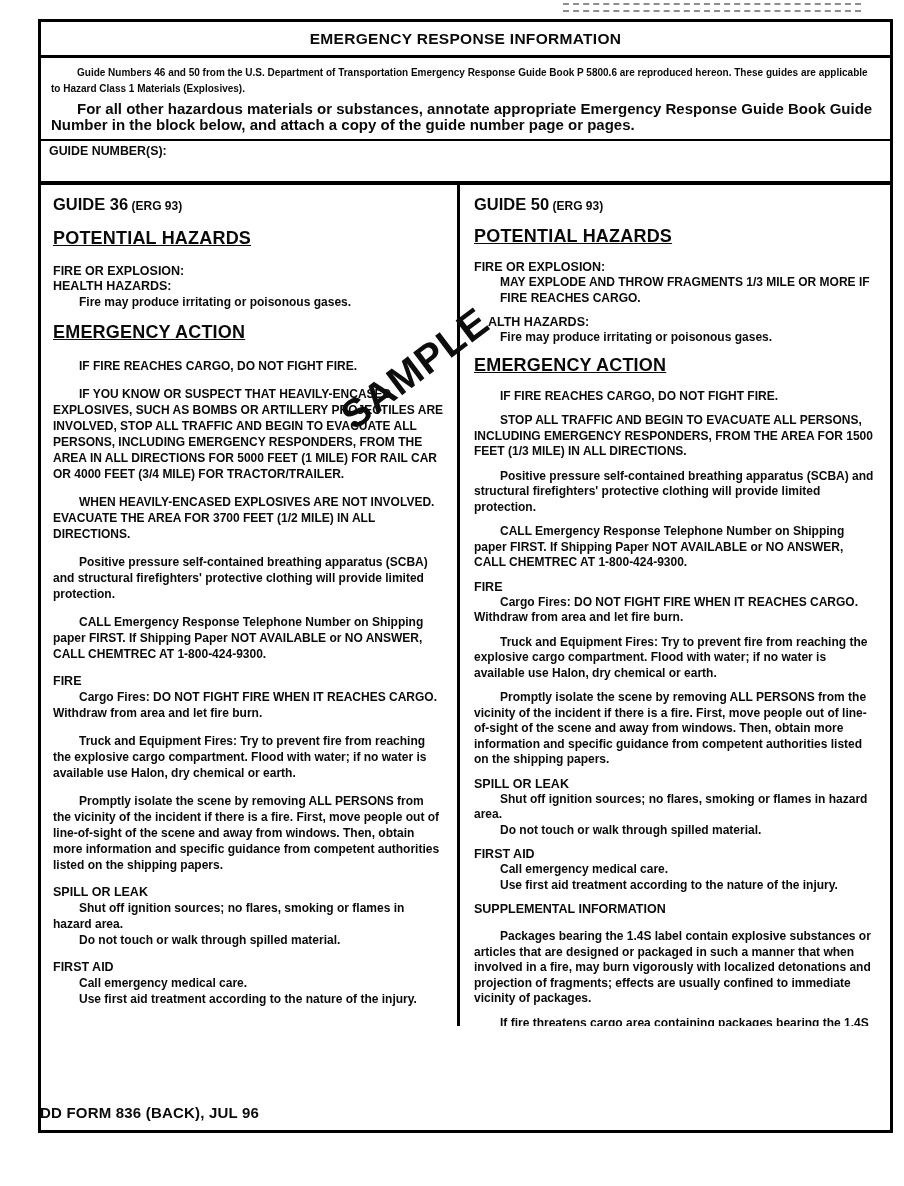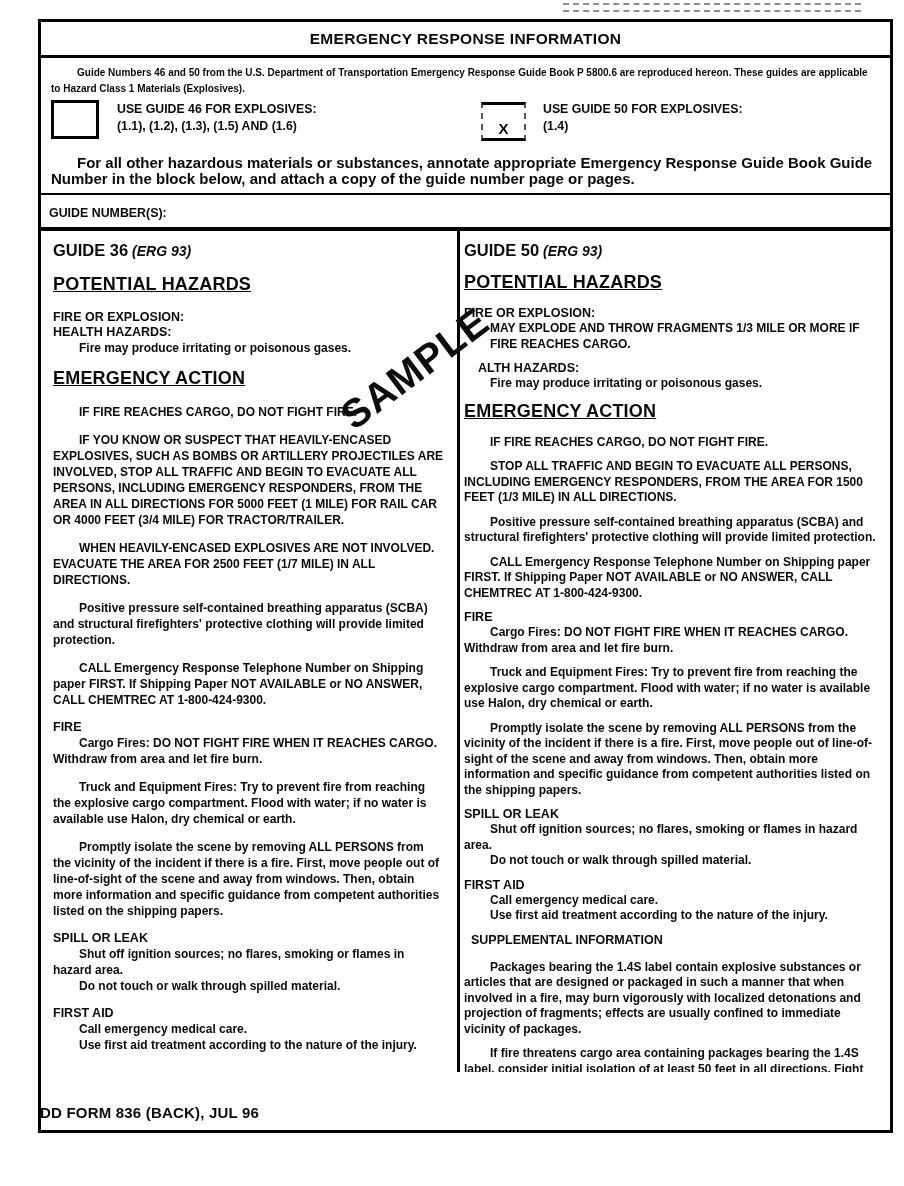--- a/index.html
+++ b/index.html
@@ -21,28 +21,28 @@
   .cb-box{position:absolute;box-sizing:border-box;background:#fff;}
   .cb-box-46{left:10px;top:0;width:48px;height:39px;border:3px solid #000;}
   .cb-box-50{left:440px;top:2px;width:45px;height:39px;border-top:3px solid #000;
              border-bottom:3px solid #000;border-left:2px dashed #555;border-right:2px dashed #555;
              display:flex;align-items:flex-end;justify-content:center;
              font-size:15px;font-weight:bold;padding-bottom:1px;}
   .cb-label{position:absolute;top:1px;font-size:12.3px;font-weight:bold;line-height:17px;}
   .cb-label-46{left:76px;}
   .cb-label-50{left:502px;}
   .other-para{margin:5px 12px 0 10px;font-size:15px;font-weight:bold;line-height:15.5px;text-indent:26px;}
-  .gn-block{margin-top:7px;border-top:2px solid #000;border-bottom:4px solid #000;height:38px;
-            box-sizing:border-box;padding:11px 0 0 8px;font-size:12.4px;font-weight:bold;}
+  .gn-block{margin-top:7px;border-top:2px solid #000;border-bottom:4px solid #000;height:46px;
+            box-sizing:border-box;padding:3px 0 0 8px;font-size:12.4px;font-weight:bold;}
   .columns{display:flex;height:841px;overflow:hidden;}
   .col{box-sizing:border-box;padding:10px 12px 0 12px;overflow:hidden;font-weight:bold;}
   .col-left{width:419px;border-right:3px solid #000;font-size:12px;}
-  .col-right{flex:1;font-size:12px;padding-left:4px;}
+  .col-right{flex:1;font-size:12px;padding-left:14px;}
   .g-h1{font-size:16.5px;font-weight:bold;margin:0 0 14px;}
-  .g-h1-small{font-size:14px;font-style:italic;}
+  .g-h1-small{font-size:12px;}
   .g-hu{font-size:18px;text-decoration:underline;margin:0 0 15px;letter-spacing:.2px;}
   .g-h{font-size:12.5px;margin:0 0 1px;}
   .g-p{line-height:16px;margin:0 0 12px;text-indent:26px;}
   .g-pb{line-height:16px;margin:0 0 12px 26px;}
   .col-right .g-p,.col-right .g-pb{line-height:15.5px;margin-bottom:9px;}
   .col-right .g-h1{margin-bottom:12px;}
   .col-right .g-hu{margin-bottom:13px;}
   .watermark{position:absolute;left:346px;top:398px;font-size:40px;font-weight:bold;
              letter-spacing:1px;color:#0d0d0d;transform:rotate(-37deg);transform-origin:left center;
              z-index:5;white-space:nowrap;}
@@ -55,55 +55,39 @@
   <div class="scan-dash dash1"></div>
   <div class="scan-dash dash2"></div>
 
   <div class="form-box">
     <div class="title-bar">EMERGENCY RESPONSE INFORMATION</div>
 
     <div class="intro">
       <p class="fl-indent">Guide Numbers 46 and 50 from the U.S. Department of Transportation Emergency Response Guide Book P 5800.6 are reproduced hereon.  These guides are applicable to Hazard Class 1 Materials (Explosives).</p>
     </div>
 
-    <div class="cb-row">
-      <div class="cb-box cb-box-46">
-        <span></span>
-      </div>
-      <div class="cb-label cb-label-46">
-        <div>USE GUIDE 46 FOR EXPLOSIVES:</div>
-        <div>(1.1), (1.2), (1.3), (1.5) AND (1.6)</div>
-      </div>
-      <div class="cb-box cb-box-50">
-        <span>X</span>
-      </div>
-      <div class="cb-label cb-label-50">
-        <div>USE GUIDE 50 FOR EXPLOSIVES:</div>
-        <div>(1.4)</div>
-      </div>
-    </div>
 
     <p class="other-para">For all other hazardous materials or substances, annotate appropriate Emergency Response Guide Book Guide Number in the block below, and attach a copy of the guide number page or pages.</p>
 
     <div class="gn-block">
       <span>GUIDE NUMBER(S):</span>
       <span></span>
     </div>
 
     <div class="columns">
       <div class="col col-left" id="col0">
           <div class="g-h1"><span>GUIDE 36</span><span class="g-h1-small"> (ERG 93)</span></div>
           <div class="g-hu">POTENTIAL HAZARDS</div>
           <div class="g-h">FIRE OR EXPLOSION:</div>
           <div class="g-h">HEALTH HAZARDS:</div>
           <div class="g-pb">Fire may produce irritating or poisonous gases.</div>
           <div class="g-hu">EMERGENCY ACTION</div>
           <div class="g-p">IF FIRE REACHES CARGO, DO NOT FIGHT FIRE.</div>
           <div class="g-p">IF YOU KNOW OR SUSPECT THAT HEAVILY-ENCASED EXPLOSIVES, SUCH AS BOMBS OR ARTILLERY PROJECTILES ARE INVOLVED, STOP ALL TRAFFIC AND BEGIN TO EVACUATE ALL PERSONS, INCLUDING EMERGENCY RESPONDERS, FROM THE AREA IN ALL DIRECTIONS FOR 5000 FEET (1 MILE) FOR RAIL CAR OR 4000 FEET (3/4 MILE) FOR TRACTOR/TRAILER.</div>
-          <div class="g-p">WHEN HEAVILY-ENCASED EXPLOSIVES ARE NOT INVOLVED. EVACUATE THE AREA FOR 2500 FEET (1/7 MILE) IN ALL DIRECTIONS.</div>
+          <div class="g-p">WHEN HEAVILY-ENCASED EXPLOSIVES ARE NOT INVOLVED. EVACUATE THE AREA FOR 3700 FEET (1/2 MILE) IN ALL DIRECTIONS.</div>
           <div class="g-p">Positive pressure self-contained breathing apparatus (SCBA) and structural firefighters' protective clothing will provide limited protection.</div>
           <div class="g-p">CALL Emergency Response Telephone Number on Shipping paper FIRST.  If Shipping Paper NOT AVAILABLE or NO ANSWER, CALL CHEMTREC AT 1-800-424-9300.</div>
           <div class="g-h">FIRE</div>
           <div class="g-p">Cargo Fires:  DO NOT FIGHT FIRE WHEN IT REACHES CARGO. Withdraw from area and let fire burn.</div>
           <div class="g-p">Truck and Equipment Fires:  Try to prevent fire from reaching the explosive cargo compartment.  Flood with water; if no water is available use Halon, dry chemical or earth.</div>
           <div class="g-p">Promptly isolate the scene by removing ALL PERSONS from the vicinity of the incident if there is a fire.  First, move people out of line-of-sight of the scene and away from windows.  Then, obtain more information and specific guidance from competent authorities listed on the shipping papers.</div>
           <div class="g-h">SPILL OR LEAK</div>
           <div class="g-p" style="margin-bottom: 0px;">Shut off ignition sources; no flares, smoking or flames in hazard area.</div>
           <div class="g-p">Do not touch or walk through spilled material.</div>
           <div class="g-h">FIRST AID</div>
@@ -125,21 +109,21 @@
           <div class="g-h">FIRE</div>
           <div class="g-p">Cargo Fires:  DO NOT FIGHT FIRE WHEN IT REACHES CARGO. Withdraw from area and let fire burn.</div>
           <div class="g-p">Truck and Equipment Fires:  Try to prevent fire from reaching the explosive cargo compartment.  Flood with water; if no water is available use Halon, dry chemical or earth.</div>
           <div class="g-p">Promptly isolate the scene by removing ALL PERSONS from the vicinity of the incident if there is a fire.  First, move people out of line-of-sight of the scene and away from windows.  Then, obtain more information and specific guidance from competent authorities listed on the shipping papers.</div>
           <div class="g-h">SPILL OR LEAK</div>
           <div class="g-p" style="margin-bottom: 0px;">Shut off ignition sources; no flares, smoking or flames in hazard area.</div>
           <div class="g-p">Do not touch or walk through spilled material.</div>
           <div class="g-h">FIRST AID</div>
           <div class="g-p" style="margin-bottom: 0px;">Call emergency medical care.</div>
           <div class="g-p">Use first aid treatment according to the nature of the injury.</div>
-          <div class="g-h" style="margin-bottom: 13px; margin-left: 7px;">SUPPLEMENTAL INFORMATION</div>
+          <div class="g-h" style="margin-bottom: 13px;">SUPPLEMENTAL INFORMATION</div>
           <div class="g-p">Packages bearing the 1.4S label contain explosive substances or articles that are designed or packaged in such a manner that when involved in a fire, may burn vigorously with localized detonations and projection of fragments; effects are usually confined to immediate vicinity of packages.</div>
           <div class="g-p">If fire threatens cargo area containing packages bearing the 1.4S label, consider initial isolation of at least 50 feet in all directions. Fight fire with normal precaution from a reasonable distance.</div>
         </div>
     </div>
   </div>
 
   <div class="watermark">SAMPLE</div>
   <div class="footer">DD FORM 836 (BACK), JUL 96</div>
 </div>
 

